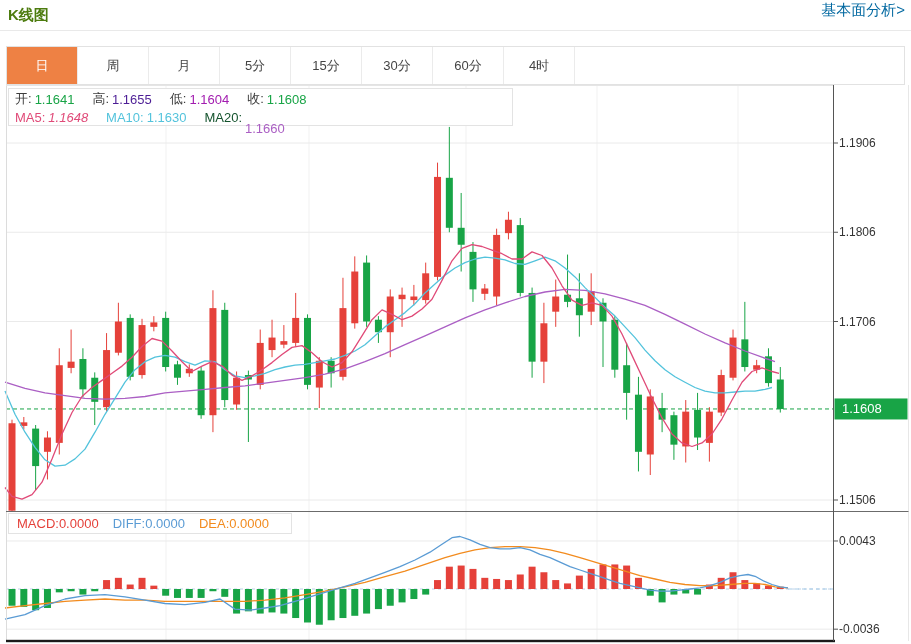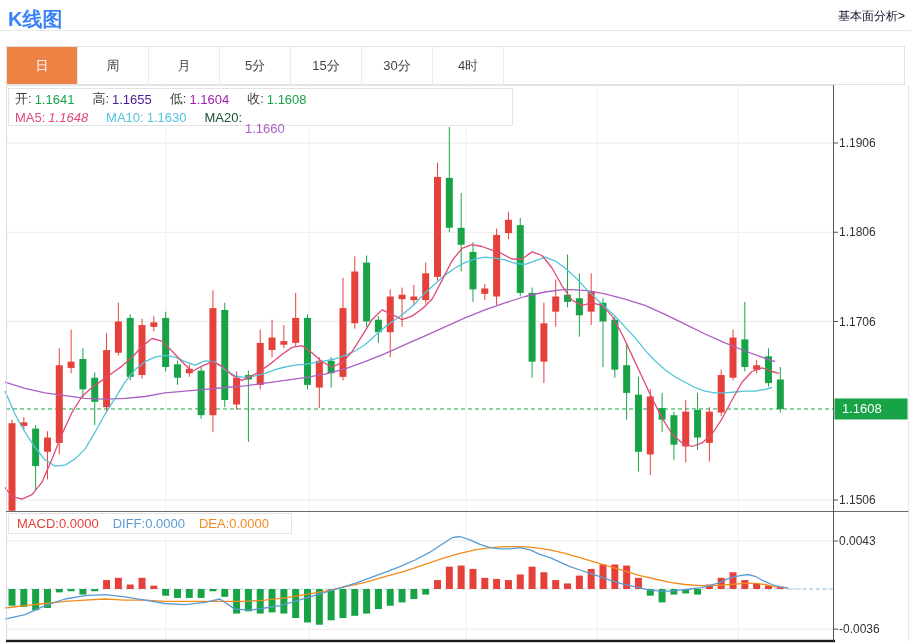--- a/index.html
+++ b/index.html
@@ -1,19 +1,19 @@
 <!DOCTYPE html>
 <html><head>
 <meta charset="utf-8">
 <style>
   html,body{margin:0;padding:0;background:#fff;}
   body{width:911px;height:644px;position:relative;overflow:hidden;
        font-family:"Liberation Sans","DejaVu Sans",sans-serif;}
-  .hdr-title{position:absolute;left:8px;top:6px;font-size:20px;font-weight:bold;color:#3b82f6;}
-  .hdr-link{position:absolute;right:6px;top:8px;font-size:12px;color:#0f172a;cursor:pointer;text-decoration:none;}
+  .hdr-title{position:absolute;left:8px;top:6px;font-size:15px;font-weight:bold;color:#4d7c0f;}
+  .hdr-link{position:absolute;right:6px;top:1px;font-size:15px;color:#0369a1;cursor:pointer;text-decoration:none;}
   .hdr-divider{position:absolute;left:0;top:30px;width:911px;height:1px;background:#e9e9e9;}
   .tabbar{position:absolute;left:6px;top:46px;width:899px;height:39px;display:flex;
           border:1px solid #e2e2e2;background:#fff;box-sizing:border-box;}
   .tab{width:71px;height:100%;display:flex;align-items:center;justify-content:center;
        font-size:13px;color:#444;border-right:1px solid #ebebeb;cursor:pointer;box-sizing:border-box;}
   .tab.active{background:#ee8144;color:#fff;}
   #chart{position:absolute;left:0;top:0;}
   .legend-box{position:absolute;left:8px;top:88px;width:505px;height:38px;
               border:1px solid #e3e3e3;background:rgba(255,255,255,.92);box-sizing:border-box;
               padding:1px 0 0 6px;}
@@ -32,20 +32,21 @@
 <a class="hdr-link">基本面分析&gt;</a>
 <div class="hdr-divider"></div>
 
 <div class="tabbar" id="tabbar">
     <div class="tab active">日</div>
     <div class="tab">周</div>
     <div class="tab">月</div>
     <div class="tab">5分</div>
     <div class="tab">15分</div>
     <div class="tab">30分</div>
+    <div class="tab">60分</div>
     <div class="tab">4时</div>
   </div>
 
 <svg id="chart" width="911" height="644">
     <line x1="166" y1="86" x2="166" y2="640" stroke="#f1f1f1" stroke-width="1"></line>
     <line x1="309" y1="86" x2="309" y2="640" stroke="#f1f1f1" stroke-width="1"></line>
     <line x1="466" y1="86" x2="466" y2="640" stroke="#f1f1f1" stroke-width="1"></line>
     <line x1="597" y1="86" x2="597" y2="640" stroke="#f1f1f1" stroke-width="1"></line>
     <line x1="738" y1="86" x2="738" y2="640" stroke="#f1f1f1" stroke-width="1"></line>
     <line x1="6" y1="143" x2="833" y2="143" stroke="#eaeaea" stroke-width="1"></line>

